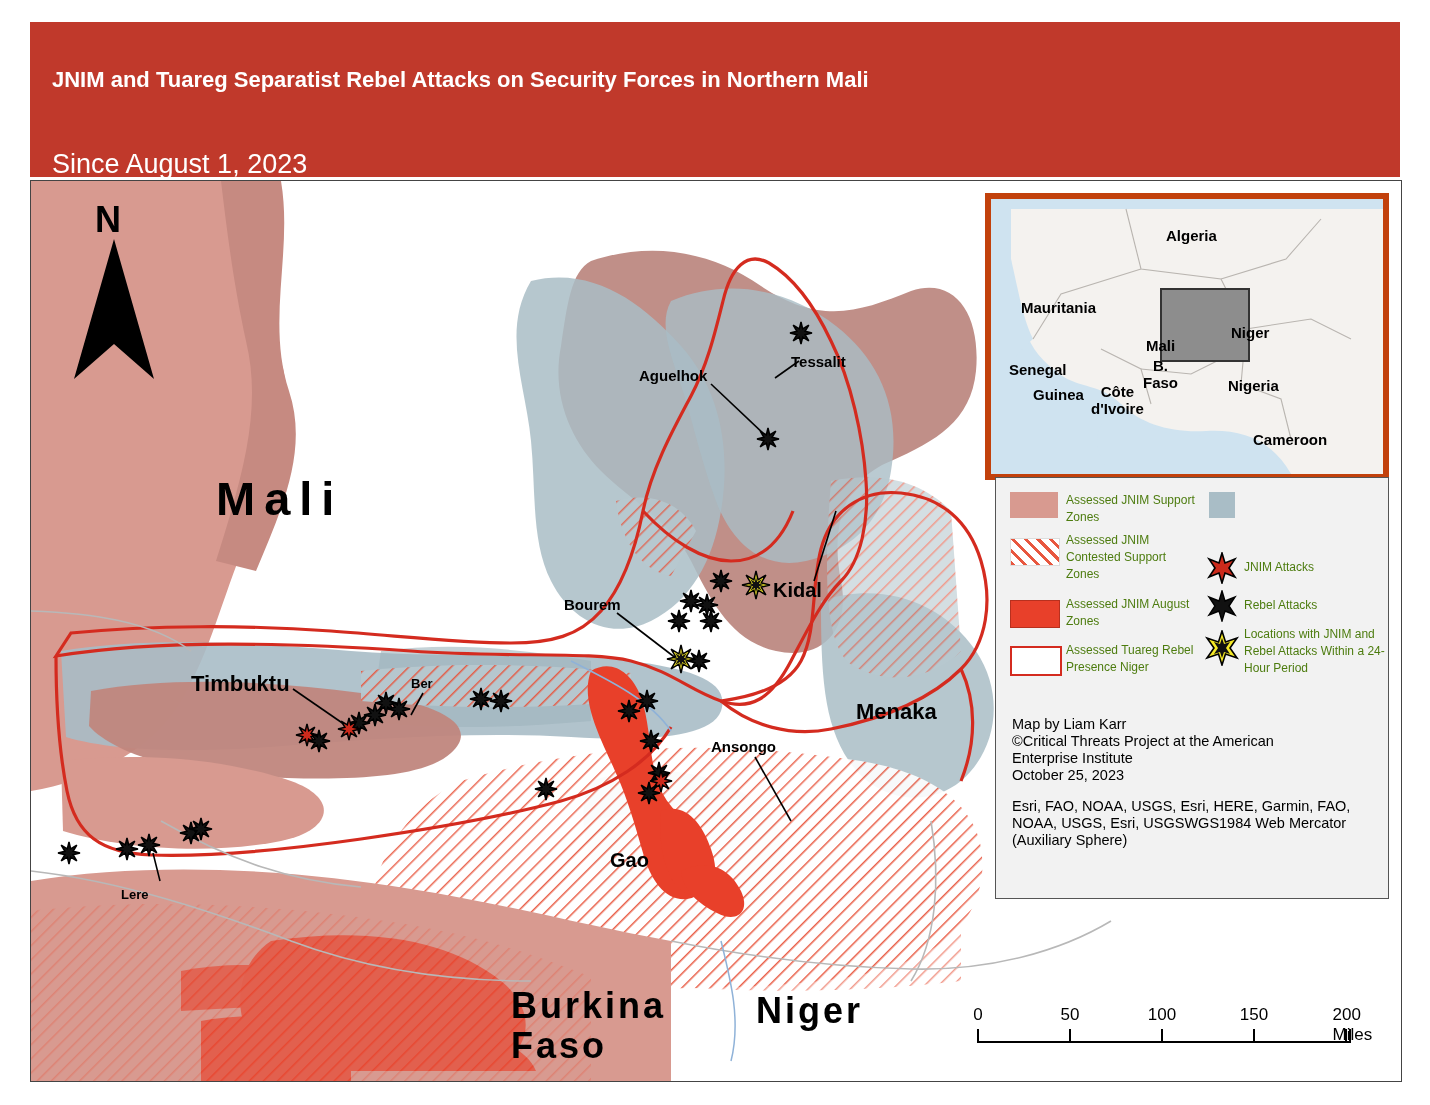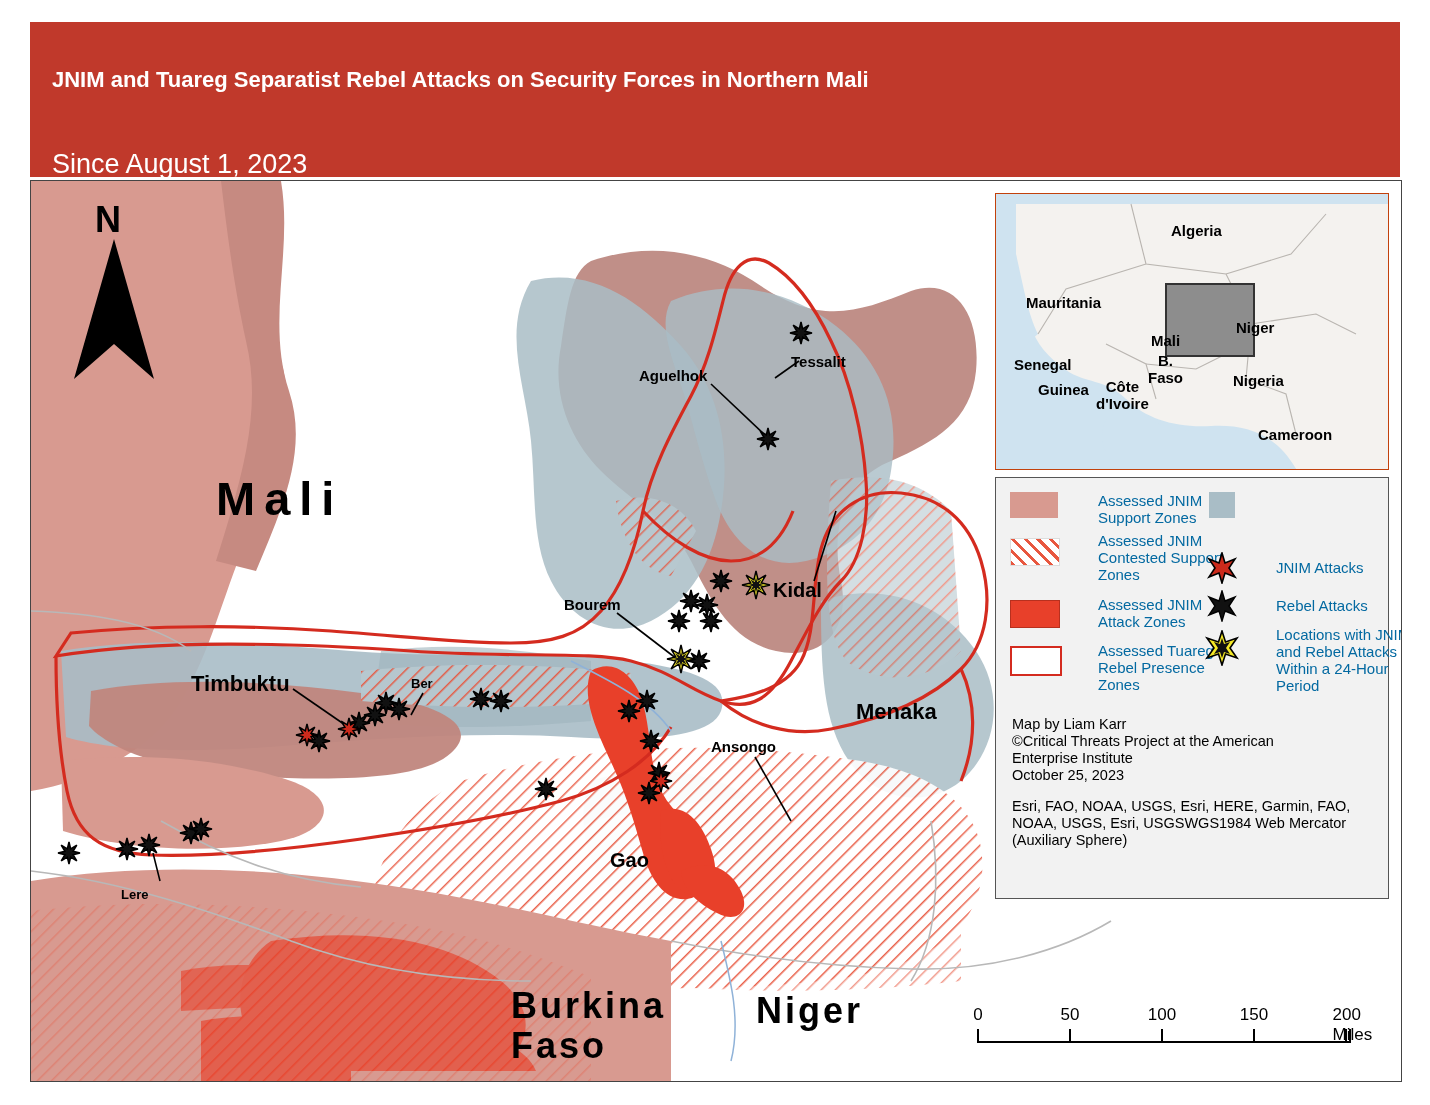--- a/index.html
+++ b/index.html
@@ -24,26 +24,26 @@
   
   .lbl{position:absolute;color:#000;white-space:nowrap;}
   .country-big{font-size:47px;font-weight:bold;letter-spacing:9px;}
   .country-med{font-size:36px;font-weight:bold;letter-spacing:3px;line-height:40px;}
   .city-lg{font-size:20px;font-weight:bold;}
   .city-md{font-size:22px;font-weight:bold;}
   .city-sm{font-size:15px;font-weight:bold;}
   .city-xs{font-size:13px;font-weight:bold;}
 
   
-  .inset{position:absolute;right:12px;top:12px;width:392px;height:275px;background:#fca5a5;border:1px solid #c2410c;overflow:hidden;}
+  .inset{position:absolute;right:12px;top:12px;width:392px;height:275px;background:#fca5a5;border:6px solid #c2410c;overflow:hidden;}
   .inset .ilbl{position:absolute;font-size:15px;font-weight:bold;color:#000;white-space:nowrap;text-align:center;}
 
   
   .legend{position:absolute;right:12px;top:296px;width:392px;height:420px;background:#f2f2f2;border:1px solid #555;}
-  .lg-row{position:absolute;font-size:15px;line-height:17px;color:#0369a1;margin-left:32px;}
+  .lg-row{position:absolute;font-size:12px;line-height:17px;color:#4d7c0f;}
   .sw{position:absolute;}
 
   .credits{position:absolute;font-size:14.5px;line-height:17px;color:#000;}
 
   
   .scale{position:absolute;left:930px;bottom:22px;width:400px;height:60px;}
   .scale .bar{position:absolute;left:16px;top:30px;width:370px;height:12px;border:2px solid #000;border-top:none;}
   .scale .tick{position:absolute;top:30px;width:2px;height:12px;background:#000;}
   .scale .num{position:absolute;top:6px;font-size:17px;color:#000;transform:translateX(-50%);}
   .scale .num.last{transform:translateX(-34%);}
@@ -238,24 +238,24 @@
 
     <div class="legend">
 
       <div class="sw" style="left:14px;top:14px;width:48px;height:26px;background:#d89a90;"></div>
       <div class="lg-row" style="left:70px;top:14px;width:130px;">Assessed JNIM Support Zones</div>
 
       <div class="sw" style="left:14px;top:60px;width:48px;height:26px;background:repeating-linear-gradient(45deg,#e8573f 0 3px,#fff 3px 9px);border:1px solid #ddd;"></div>
       <div class="lg-row" style="left:70px;top:54px;width:130px;">Assessed JNIM Contested Support Zones</div>
 
       <div class="sw" style="left:14px;top:122px;width:48px;height:26px;background:#e8402a;border:1px solid #b8301e;"></div>
-      <div class="lg-row" style="left:70px;top:118px;width:130px;">Assessed JNIM Attack Zones</div>
+      <div class="lg-row" style="left:70px;top:118px;width:130px;">Assessed JNIM August Zones</div>
 
       <div class="sw" style="left:14px;top:168px;width:48px;height:26px;background:#fff;border:2px solid #d42b1f;"></div>
-      <div class="lg-row" style="left:70px;top:164px;width:130px;">Assessed Tuareg Rebel Presence Zones</div>
+      <div class="lg-row" style="left:70px;top:164px;width:130px;">Assessed Tuareg Rebel Presence Niger</div>
 
       <div class="sw" style="left:213px;top:14px;width:26px;height:26px;background:#a9bdc6;"></div>
 
       <svg class="sw" style="left:210px;top:74px;" width="32" height="32" viewBox="0 0 32 32">
         <polygon points="16,1 19,11 29,7 23,16 29,25 19,21 16,31 13,21 3,25 9,16 3,7 13,11" fill="#cc2a1c" stroke="#000" stroke-width="1.6"></polygon>
       </svg>
       <div class="lg-row" style="left:248px;top:81px;width:140px;">JNIM Attacks</div>
 
       <svg class="sw" style="left:210px;top:112px;" width="32" height="32" viewBox="0 0 32 32">
         <polygon points="16,1 19,11 29,7 23,16 29,25 19,21 16,31 13,21 3,25 9,16 3,7 13,11" fill="#111" stroke="#000" stroke-width="1.4"></polygon>

